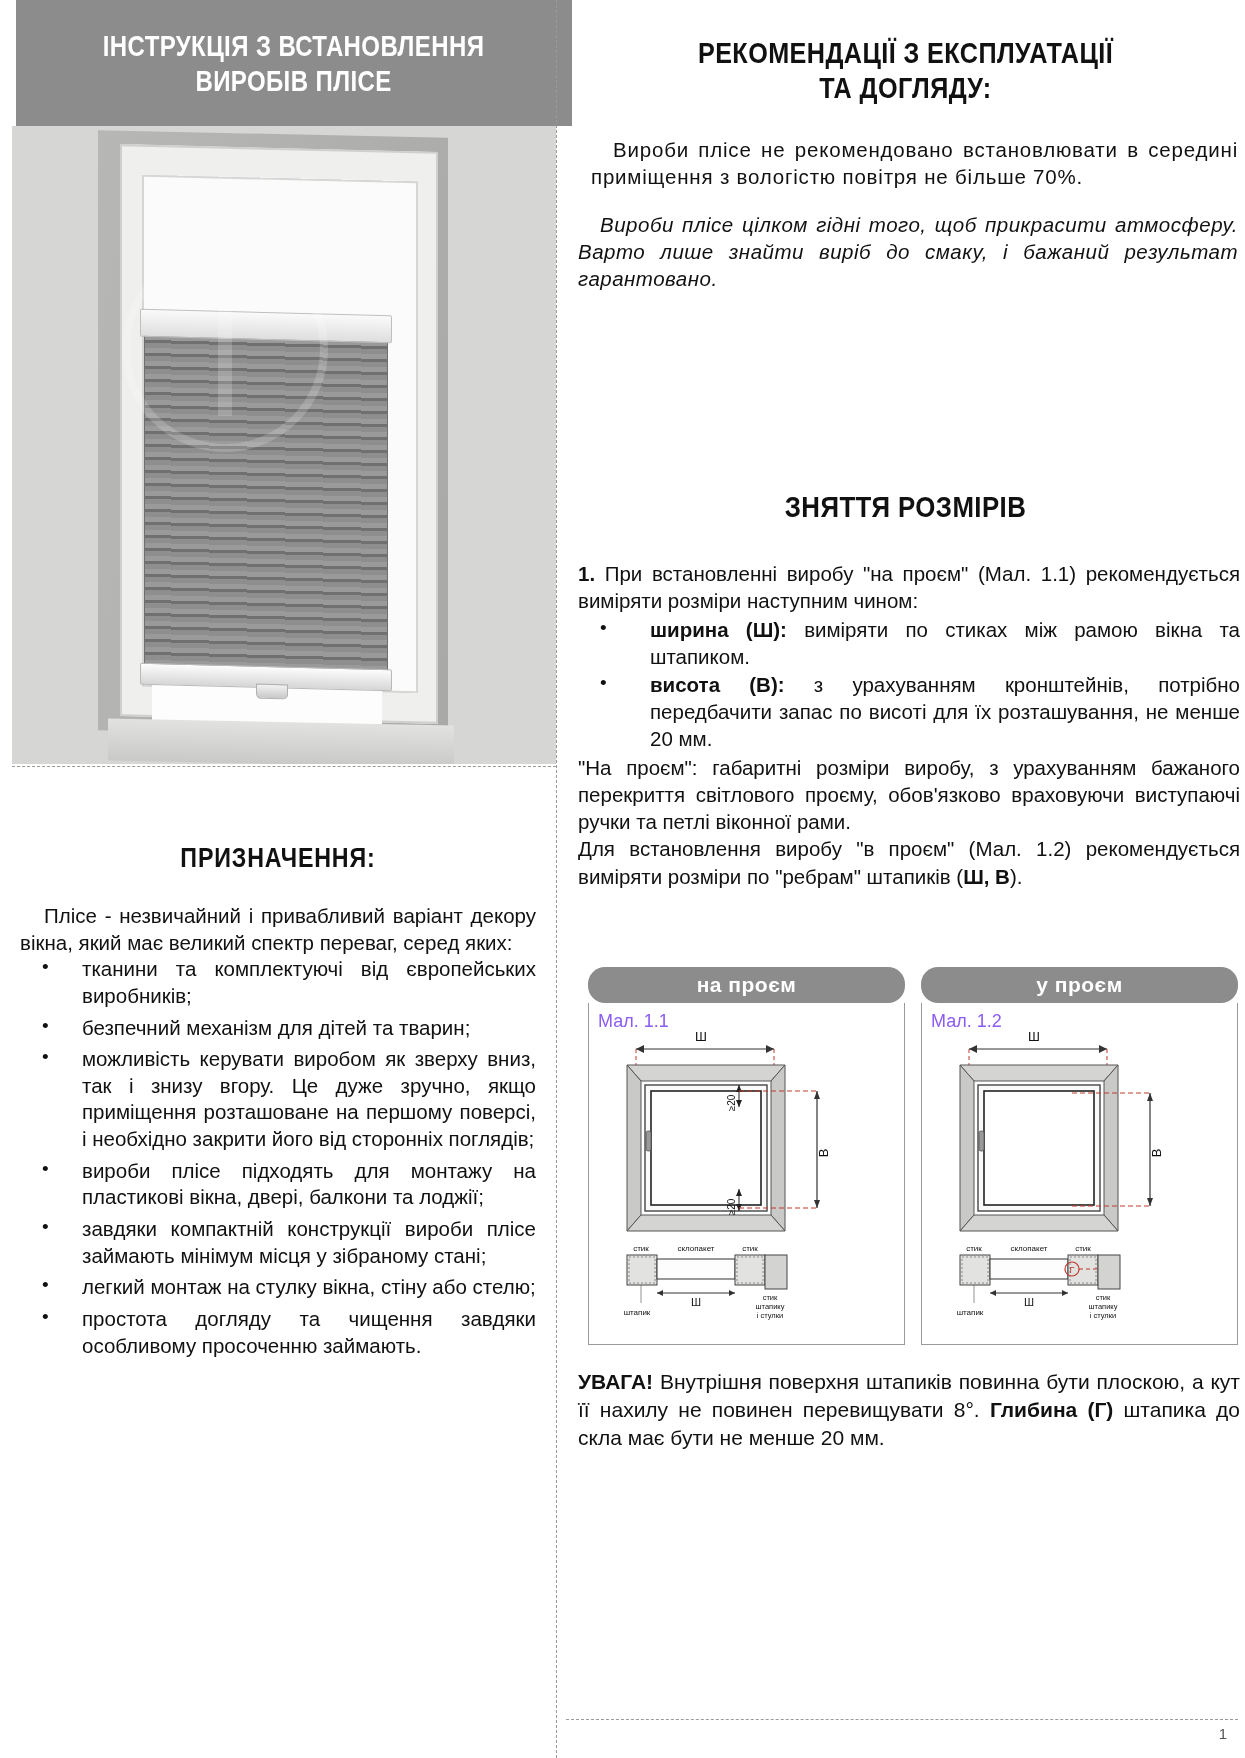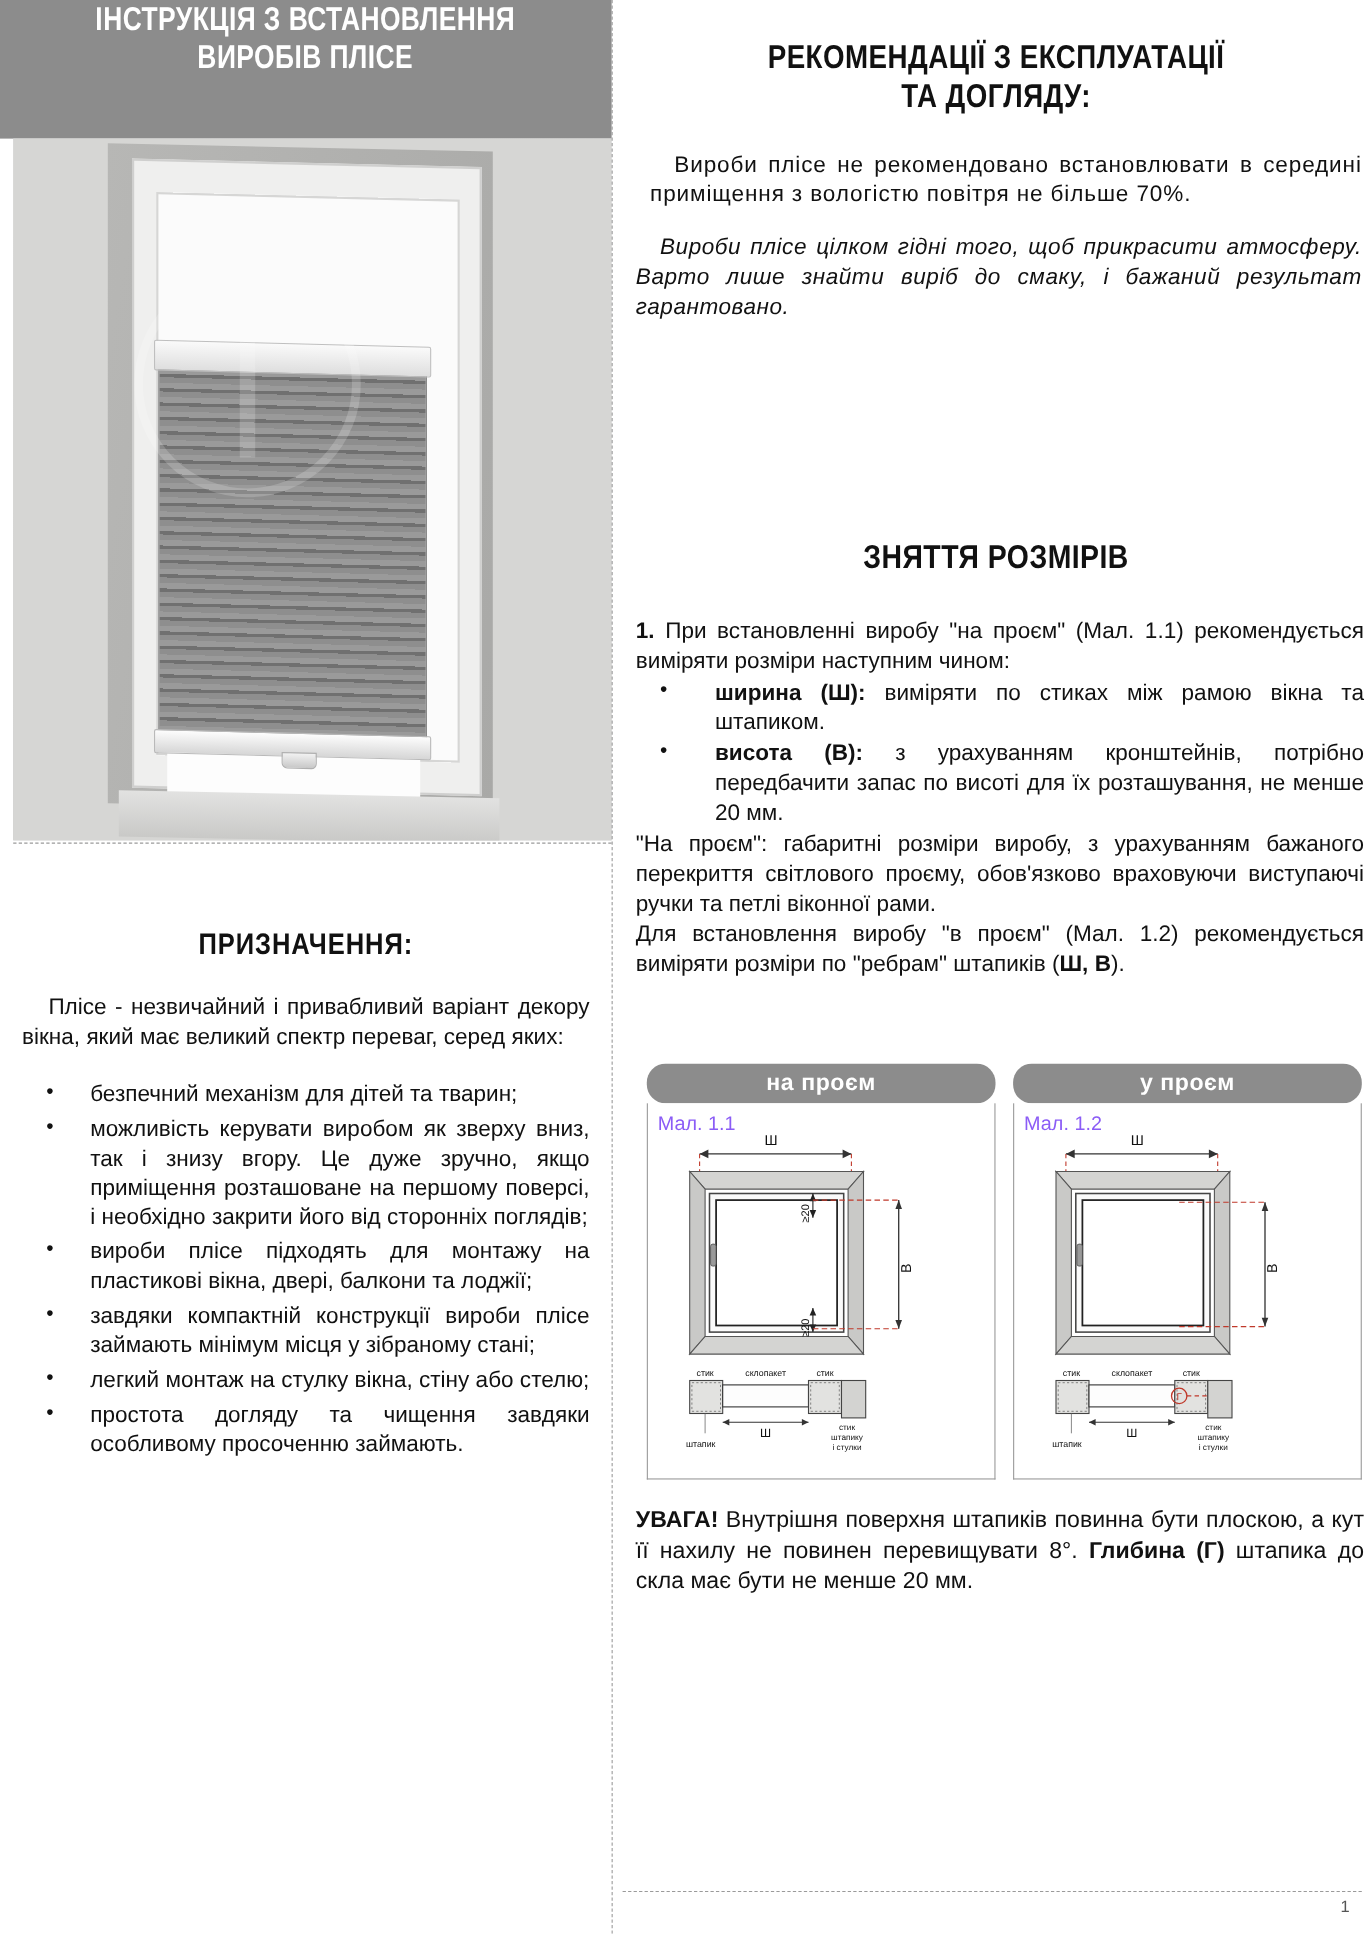--- a/index.html
+++ b/index.html
@@ -18,25 +18,26 @@
   
   .left-col {
     position: absolute;
     left: 0; top: 0;
     width: 556px;
     height: 1758px;
   }
 
   .banner-left {
     position: absolute;
-    left: 0; top: 0;
+    left: 16px; top: 0;
     width: 556px;
     height: 126px;
     background: #8c8c8c;
     display: flex;
+    align-items: center;
     justify-content: center;
   }
   .banner-left-text {
     color: #ffffff;
     font-family: "Liberation Sans Narrow", "Liberation Sans", sans-serif;
     font-weight: bold;
     font-size: 30px;
     line-height: 1.18;
     letter-spacing: 0.5px;
     text-align: center;
@@ -175,21 +176,21 @@
   .left-body {
     position: absolute;
     left: 20px; top: 903px;
     width: 516px;
     font-size: 20.5px;
     line-height: 1.30;
     color: #111;
     text-align: justify;
   }
   .left-body p.intro {
-    margin: 0 0 26px 0;
+    margin: 0 0 0 0;
     text-indent: 24px;
   }
   ul.bullets {
     list-style: none;
     margin: 0;
     padding: 0;
   }
   ul.bullets li {
     position: relative;
     margin: 0 0 5px 0;
@@ -399,20 +400,21 @@
     <div class="wm"></div>
   </div>
 
   <div class="hdivider-left"></div>
 
   <div class="left-title">ПРИЗНАЧЕННЯ:</div>
 
   <div class="left-body">
     <p class="intro">Плісе - незвичайний і привабливий варіант декору вікна, який має великий спектр переваг, серед яких:</p>
     <ul class="bullets">
+      <li>тканини та комплектуючі від європейських виробників;</li>
       <li>безпечний механізм для дітей та тварин;</li>
       <li>можливість керувати виробом як зверху вниз, так і знизу вгору. Це дуже зручно, якщо приміщення розташоване на першому поверсі, і необхідно закрити його від сторонніх поглядів;</li>
       <li>вироби плісе підходять для монтажу на пластикові вікна, двері, балкони та лоджії;</li>
       <li>завдяки компактній конструкції вироби плісе займають мінімум місця у зібраному стані;</li>
       <li>легкий монтаж на стулку вікна, стіну або стелю;</li>
       <li>простота догляду та чищення завдяки особливому просоченню займають.</li>
     </ul>
   </div>
 </div>
 

